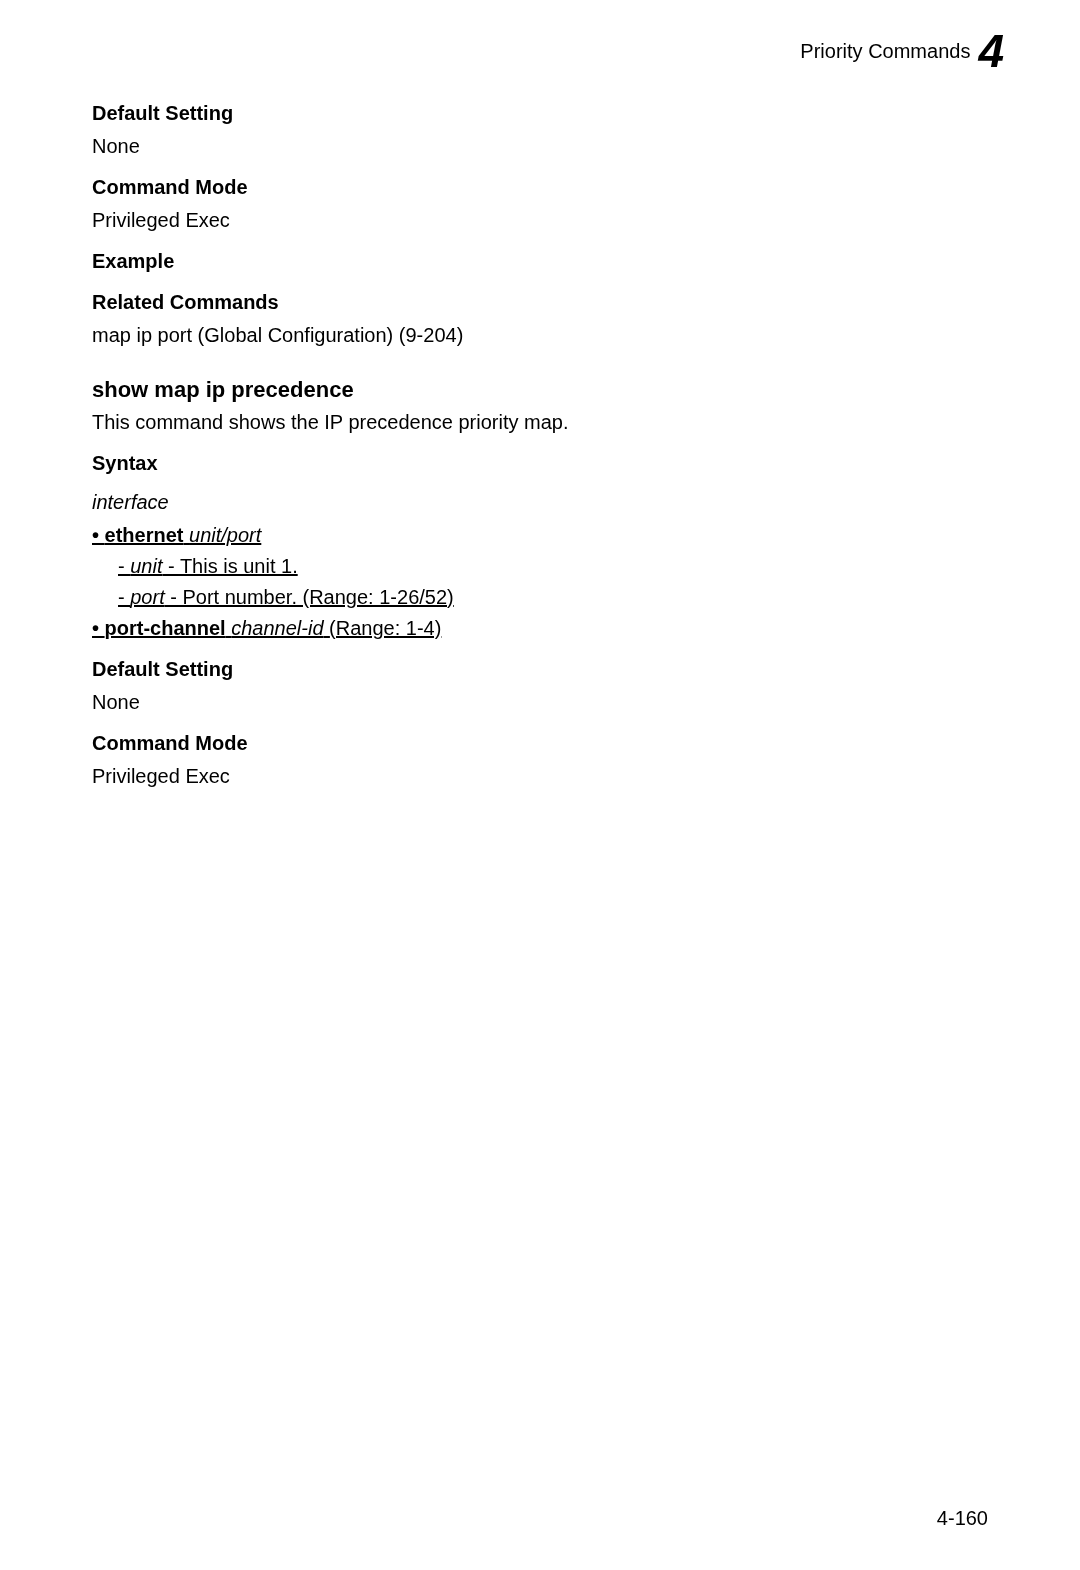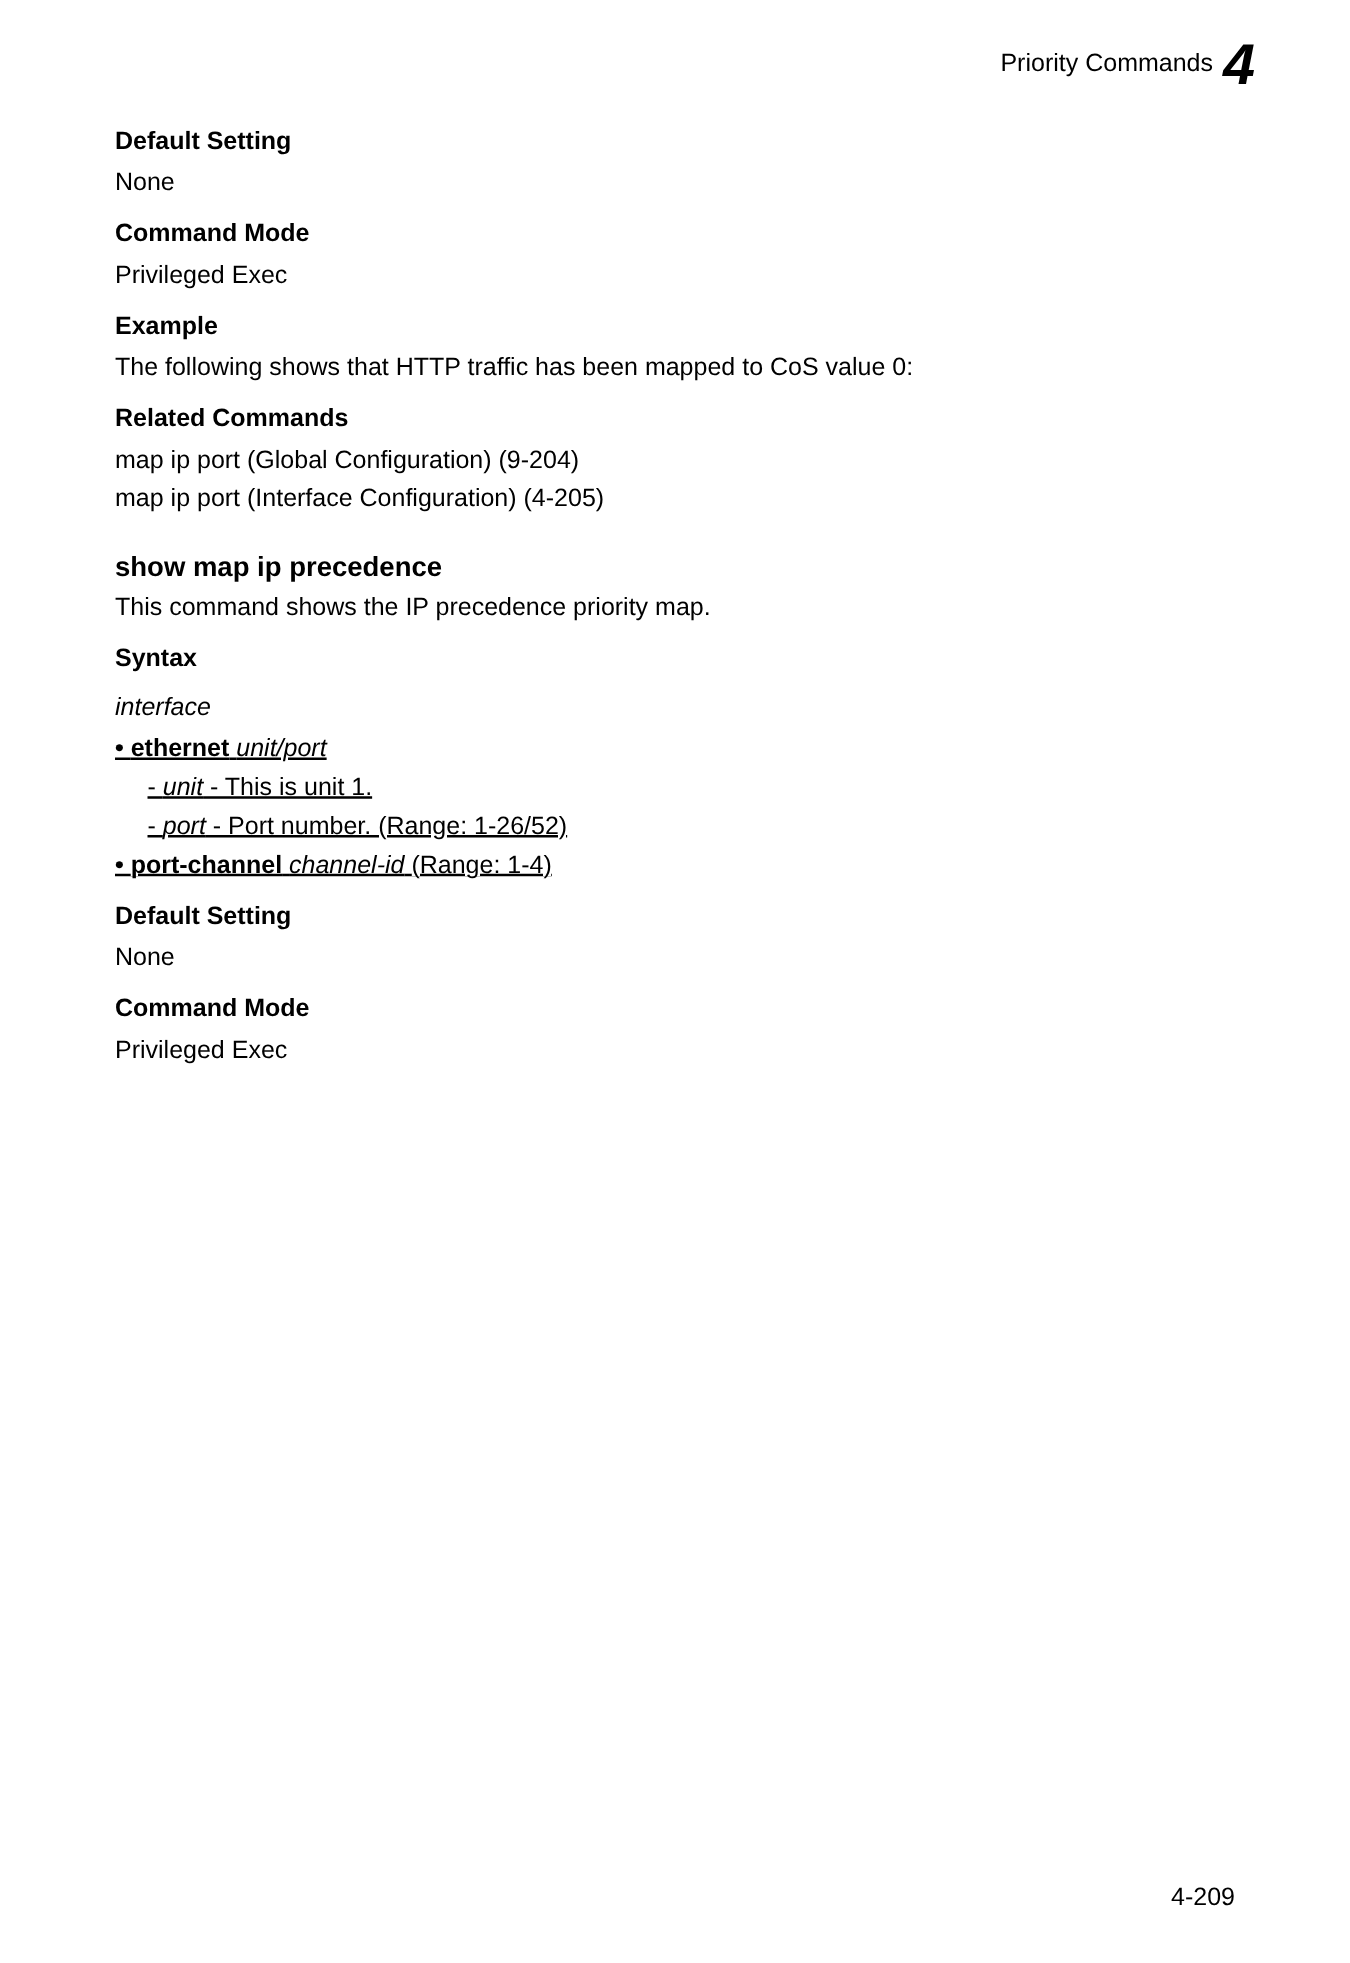--- a/index.html
+++ b/index.html
@@ -93,25 +93,23 @@
   </div>
 
   <div class="content">
     <div class="h-sec">Default Setting</div>
     <div class="body indent1">None</div>
 
     <div class="h-sec">Command Mode</div>
     <div class="body indent1">Privileged Exec</div>
 
     <div class="h-sec">Example</div>
-    <div class="body">The following shows that  HTTP traffic has been mapped  to CoS value 0:</div>
 
     <div class="h-sec">Related Commands</div>
     <div class="body indent1">map ip port (Global Configuration) (9-204)</div>
-    <div class="body indent1">map ip port (Interface Configuration) (4-205)</div>
 
     <div class="cmd-heading">show map ip precedence</div>
     <div class="body">This command shows the IP precedence priority map.</div>
 
     <div class="h-sec">Syntax</div>
 
     <div class="interface-word indent2">interface</div>
 
     <ul class="bullets indent-sub">
       <li>
@@ -131,15 +129,15 @@
       </li>
     </ul>
 
     <div class="h-sec">Default Setting</div>
     <div class="body indent1">None</div>
 
     <div class="h-sec">Command Mode</div>
     <div class="body indent1">Privileged Exec</div>
   </div>
 
-  <div class="page-num">4-209</div>
+  <div class="page-num">4-160</div>
 
 </div>
 
 </body></html>

